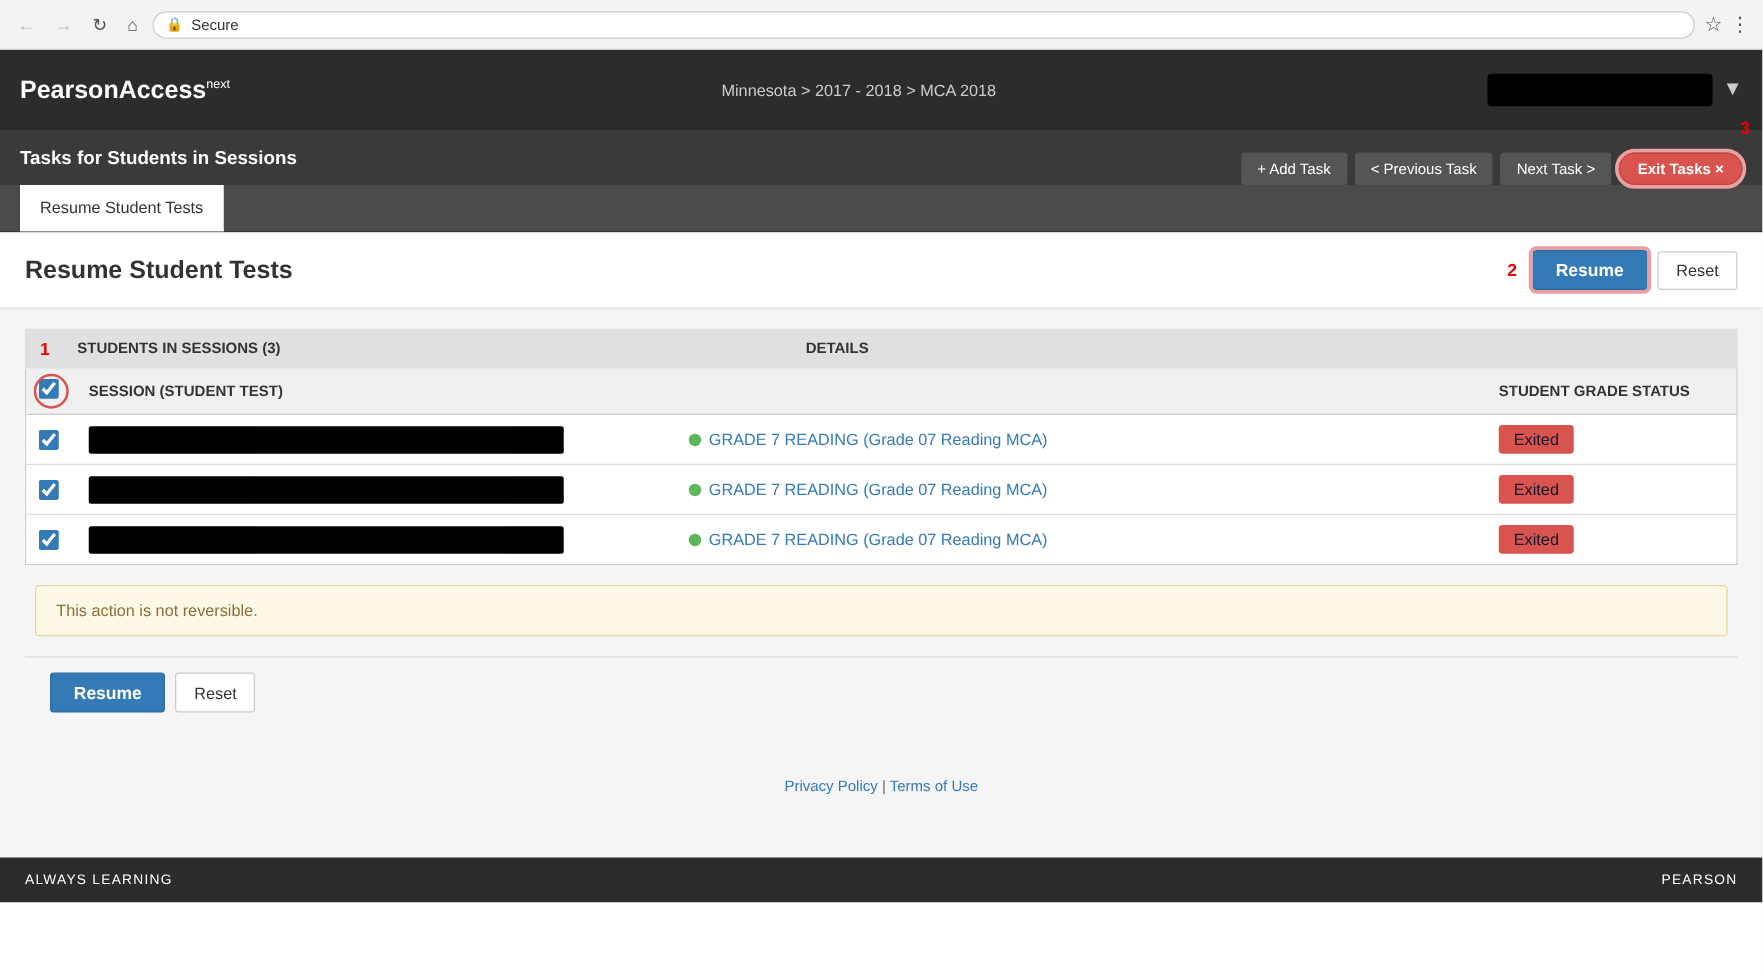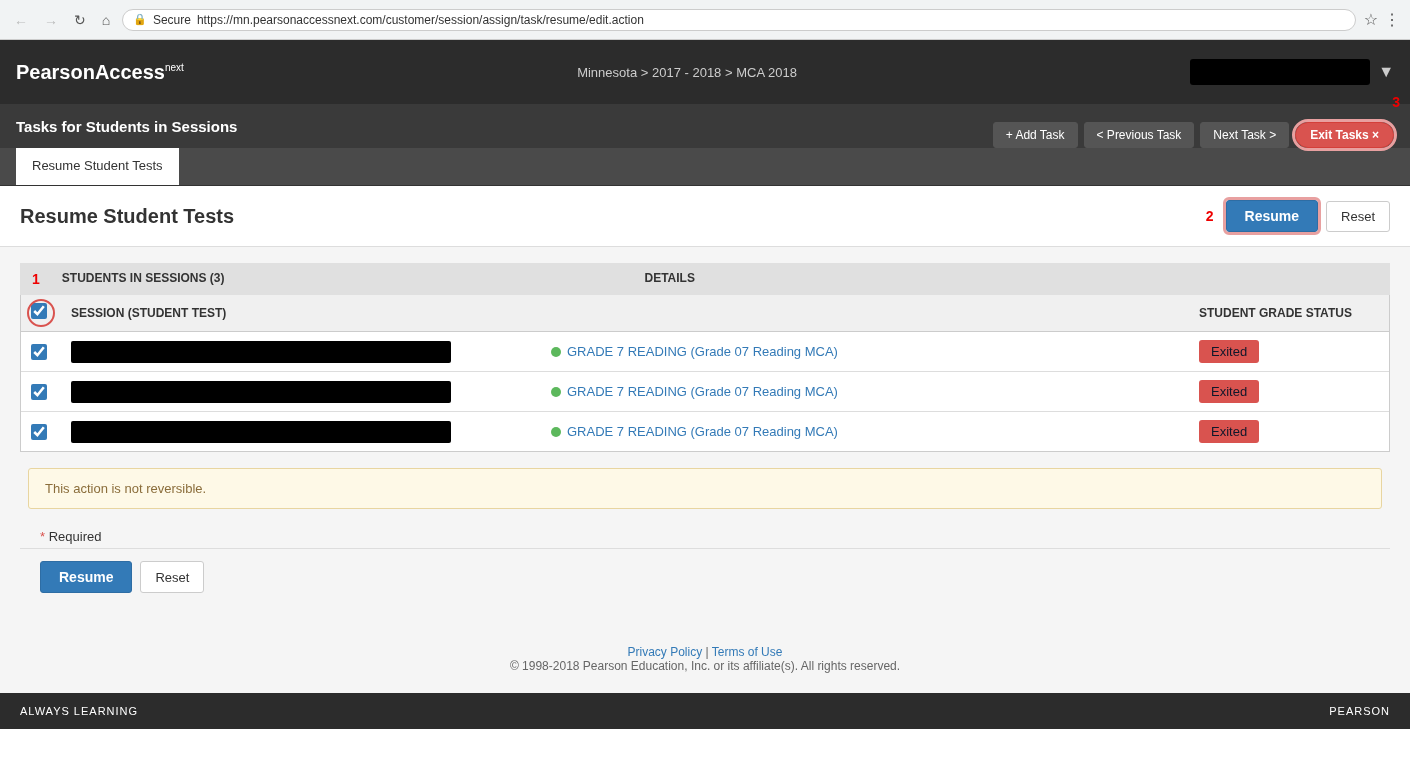--- a/index.html
+++ b/index.html
@@ -336,21 +336,20 @@
 <body>
 
 <div class="browser-bar">
   <button class="browser-nav-btn disabled">←</button>
   <button class="browser-nav-btn disabled">→</button>
   <button class="browser-nav-btn">↻</button>
   <button class="browser-nav-btn">⌂</button>
   <div class="browser-address-bar">
     <span class="secure-icon">🔒</span>
     <span>Secure</span>
-    <span>https://mn.pearsonaccessnext.com/customer/session/assign/task/resume/edit.action</span>
   </div>
   <div class="browser-actions">
     <span>☆</span>
     <span>⋮</span>
   </div>
 </div>
 
 <div class="top-nav">
   <div class="brand-logo">
     <span>PearsonAccess</span><sup>next</sup>
@@ -457,39 +456,34 @@
         <div class="row-status-cell">
           <span class="status-badge">Exited</span>
         </div>
       </div>
     </div>
 
     <div class="warning-box">
       <span>This action is not reversible.</span>
     </div>
 
-    <div class="required-note">
-      <span class="required-star">*</span>
-      <span> Required</span>
-    </div>
 
     <div class="bottom-actions">
       <button class="btn-resume-bottom">Resume</button>
       <button class="btn-reset-bottom">Reset</button>
     </div>
 
   </div>
 
   <div class="footer">
     <div>
       <a>Privacy Policy</a>
       <span> | </span>
       <a>Terms of Use</a>
     </div>
-    <div>© 1998-2018 Pearson Education, Inc. or its affiliate(s). All rights reserved.</div>
   </div>
 
 </div>
 
 <div class="bottom-bar">
   <span>ALWAYS LEARNING</span>
   <span>PEARSON</span>
 </div>
 
 </body></html>

